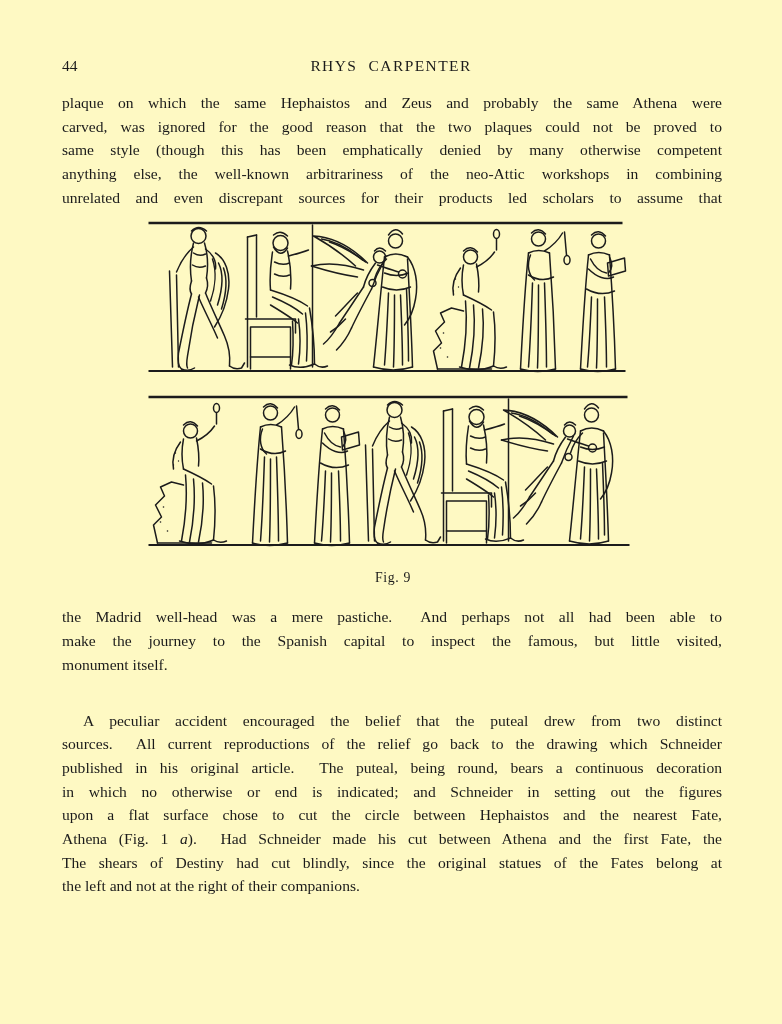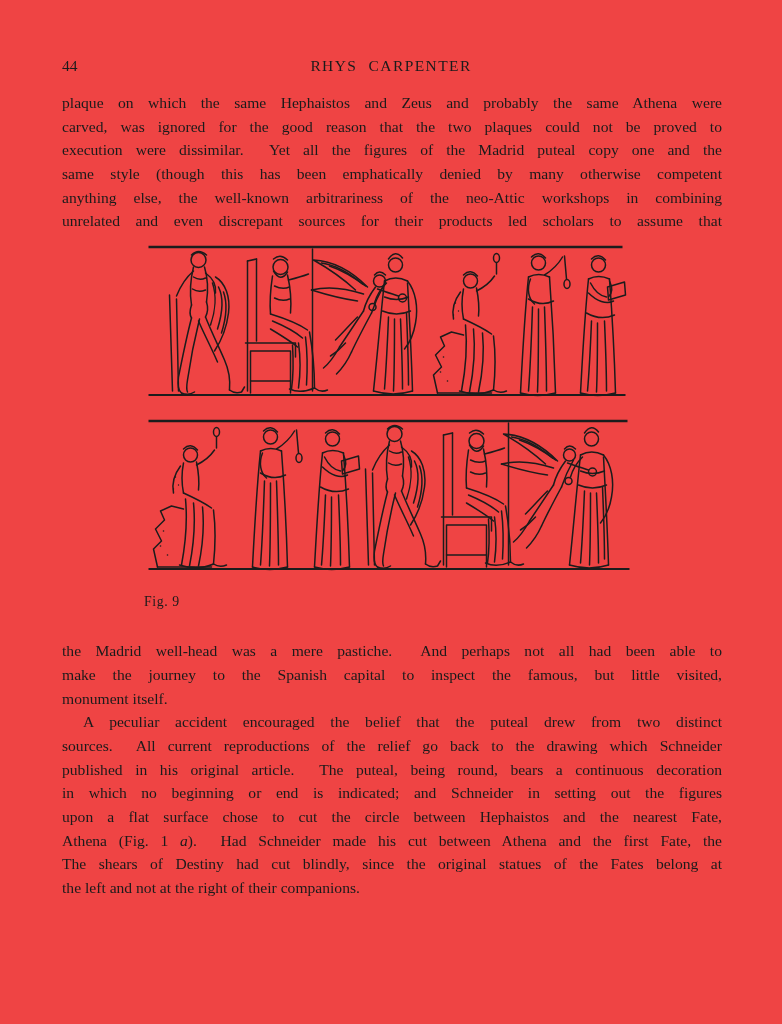--- a/index.html
+++ b/index.html
@@ -1,64 +1,63 @@
 <!DOCTYPE html>
 <html><head>
 <meta charset="utf-8">
 <style>
   html,body{margin:0;padding:0;background:#d9d9d9;}
   .page{
     position:relative;width:782px;height:1024px;margin:0 auto;
-    background:#ef4444;color:#1b1b1b;overflow:hidden;
+    background:#fef9c3;color:#1b1b1b;overflow:hidden;
     font-family:"Liberation Serif","DejaVu Serif",serif;
   }
   .running-head{
     position:absolute;top:57px;left:0;width:100%;height:20px;
     text-align:center;font-size:15.5px;letter-spacing:1.4px;word-spacing:6px;
   }
   .page-num{
     position:absolute;left:62px;top:0;letter-spacing:0;word-spacing:0;font-size:15.5px;
   }
   .text-col{
     position:absolute;top:91px;left:62px;width:660px;font-size:15.6px;
   }
   .line{
     height:23.7px;line-height:23.7px;
     text-align:justify;text-align-last:justify;
     overflow:hidden;white-space:nowrap0;
   }
   .line.short{text-align:right;text-align-last:left;}
-  .line.indent{text-indent:21px;}
+  .line.indent{text-indent:21px;margin-top:32px;}
   .it{font-style:italic;}
   .figure-block{
-    margin:10px 0 0 82px;width:498px;
+    margin:10px 0 0 82px;width:498px;text-align:center;
   }
   .strip{display:block;width:498px;height:162px;}
   .strip + .strip{margin-top:11px;}
   .fig-caption{
     margin-top:16px;font-size:13.8px;letter-spacing:.6px;line-height:16px;
   }
-  .para2{margin-top:29px;}
+  .para2{margin-top:19px;}
 </style>
 </head>
 <body>
 
 <div class="page">
 
   <div class="running-head">
     <span class="page-num">44</span>
     <span>RHYS CARPENTER</span>
   </div>
 
   <div class="text-col">
 
     <div>
       <div class="line">plaque on which the same Hephaistos and Zeus and probably the same Athena were</div>
       <div class="line">carved, was ignored for the good reason that the two plaques could not be proved to</div>
-      <div class="line">execution were dissimilar.&nbsp; Yet all the figures of the Madrid puteal copy one and the</div>
       <div class="line">same style (though this has been emphatically denied by many otherwise competent</div>
       <div class="line">anything else, the well-known arbitrariness of the neo-Attic workshops in combining</div>
       <div class="line">unrelated and even discrepant sources for their products led scholars to assume that</div>
     </div>
 
     <div class="figure-block">
 
       <svg class="strip" viewBox="0 0 495 162">
         <defs>
           <g id="fig-hephaistos" stroke="#1c1c1c" fill="none" stroke-width="1.5" stroke-linecap="round" stroke-linejoin="round">
@@ -235,21 +234,21 @@
     <div class="para2">
       <div class="line">the Madrid well-head was a mere pastiche.&nbsp; And perhaps not all had been able to</div>
       <div class="line">make the journey to the Spanish capital to inspect the famous, but little visited,</div>
       <div class="line short">monument itself.</div>
     </div>
 
     <div>
       <div class="line indent">A peculiar accident encouraged the belief that the puteal drew from two distinct</div>
       <div class="line">sources.&nbsp; All current reproductions of the relief go back to the drawing which Schneider</div>
       <div class="line">published in his original article.&nbsp; The puteal, being round, bears a continuous decoration</div>
-      <div class="line">in which no beginning or end is indicated; and Schneider in setting out the figures</div>
+      <div class="line">in which no otherwise or end is indicated; and Schneider in setting out the figures</div>
       <div class="line">upon a flat surface chose to cut the circle between Hephaistos and the nearest Fate,</div>
       <div class="line"><span>Athena (Fig. 1 </span><span class="it">a</span><span>).&nbsp; Had Schneider made his cut between Athena and the first Fate, the</span></div>
       <div class="line">The shears of Destiny had cut blindly, since the original statues of the Fates belong at</div>
       <div class="line short">the left and not at the right of their companions.</div>
     </div>
 
   </div>
 </div>
 
 </body></html>

